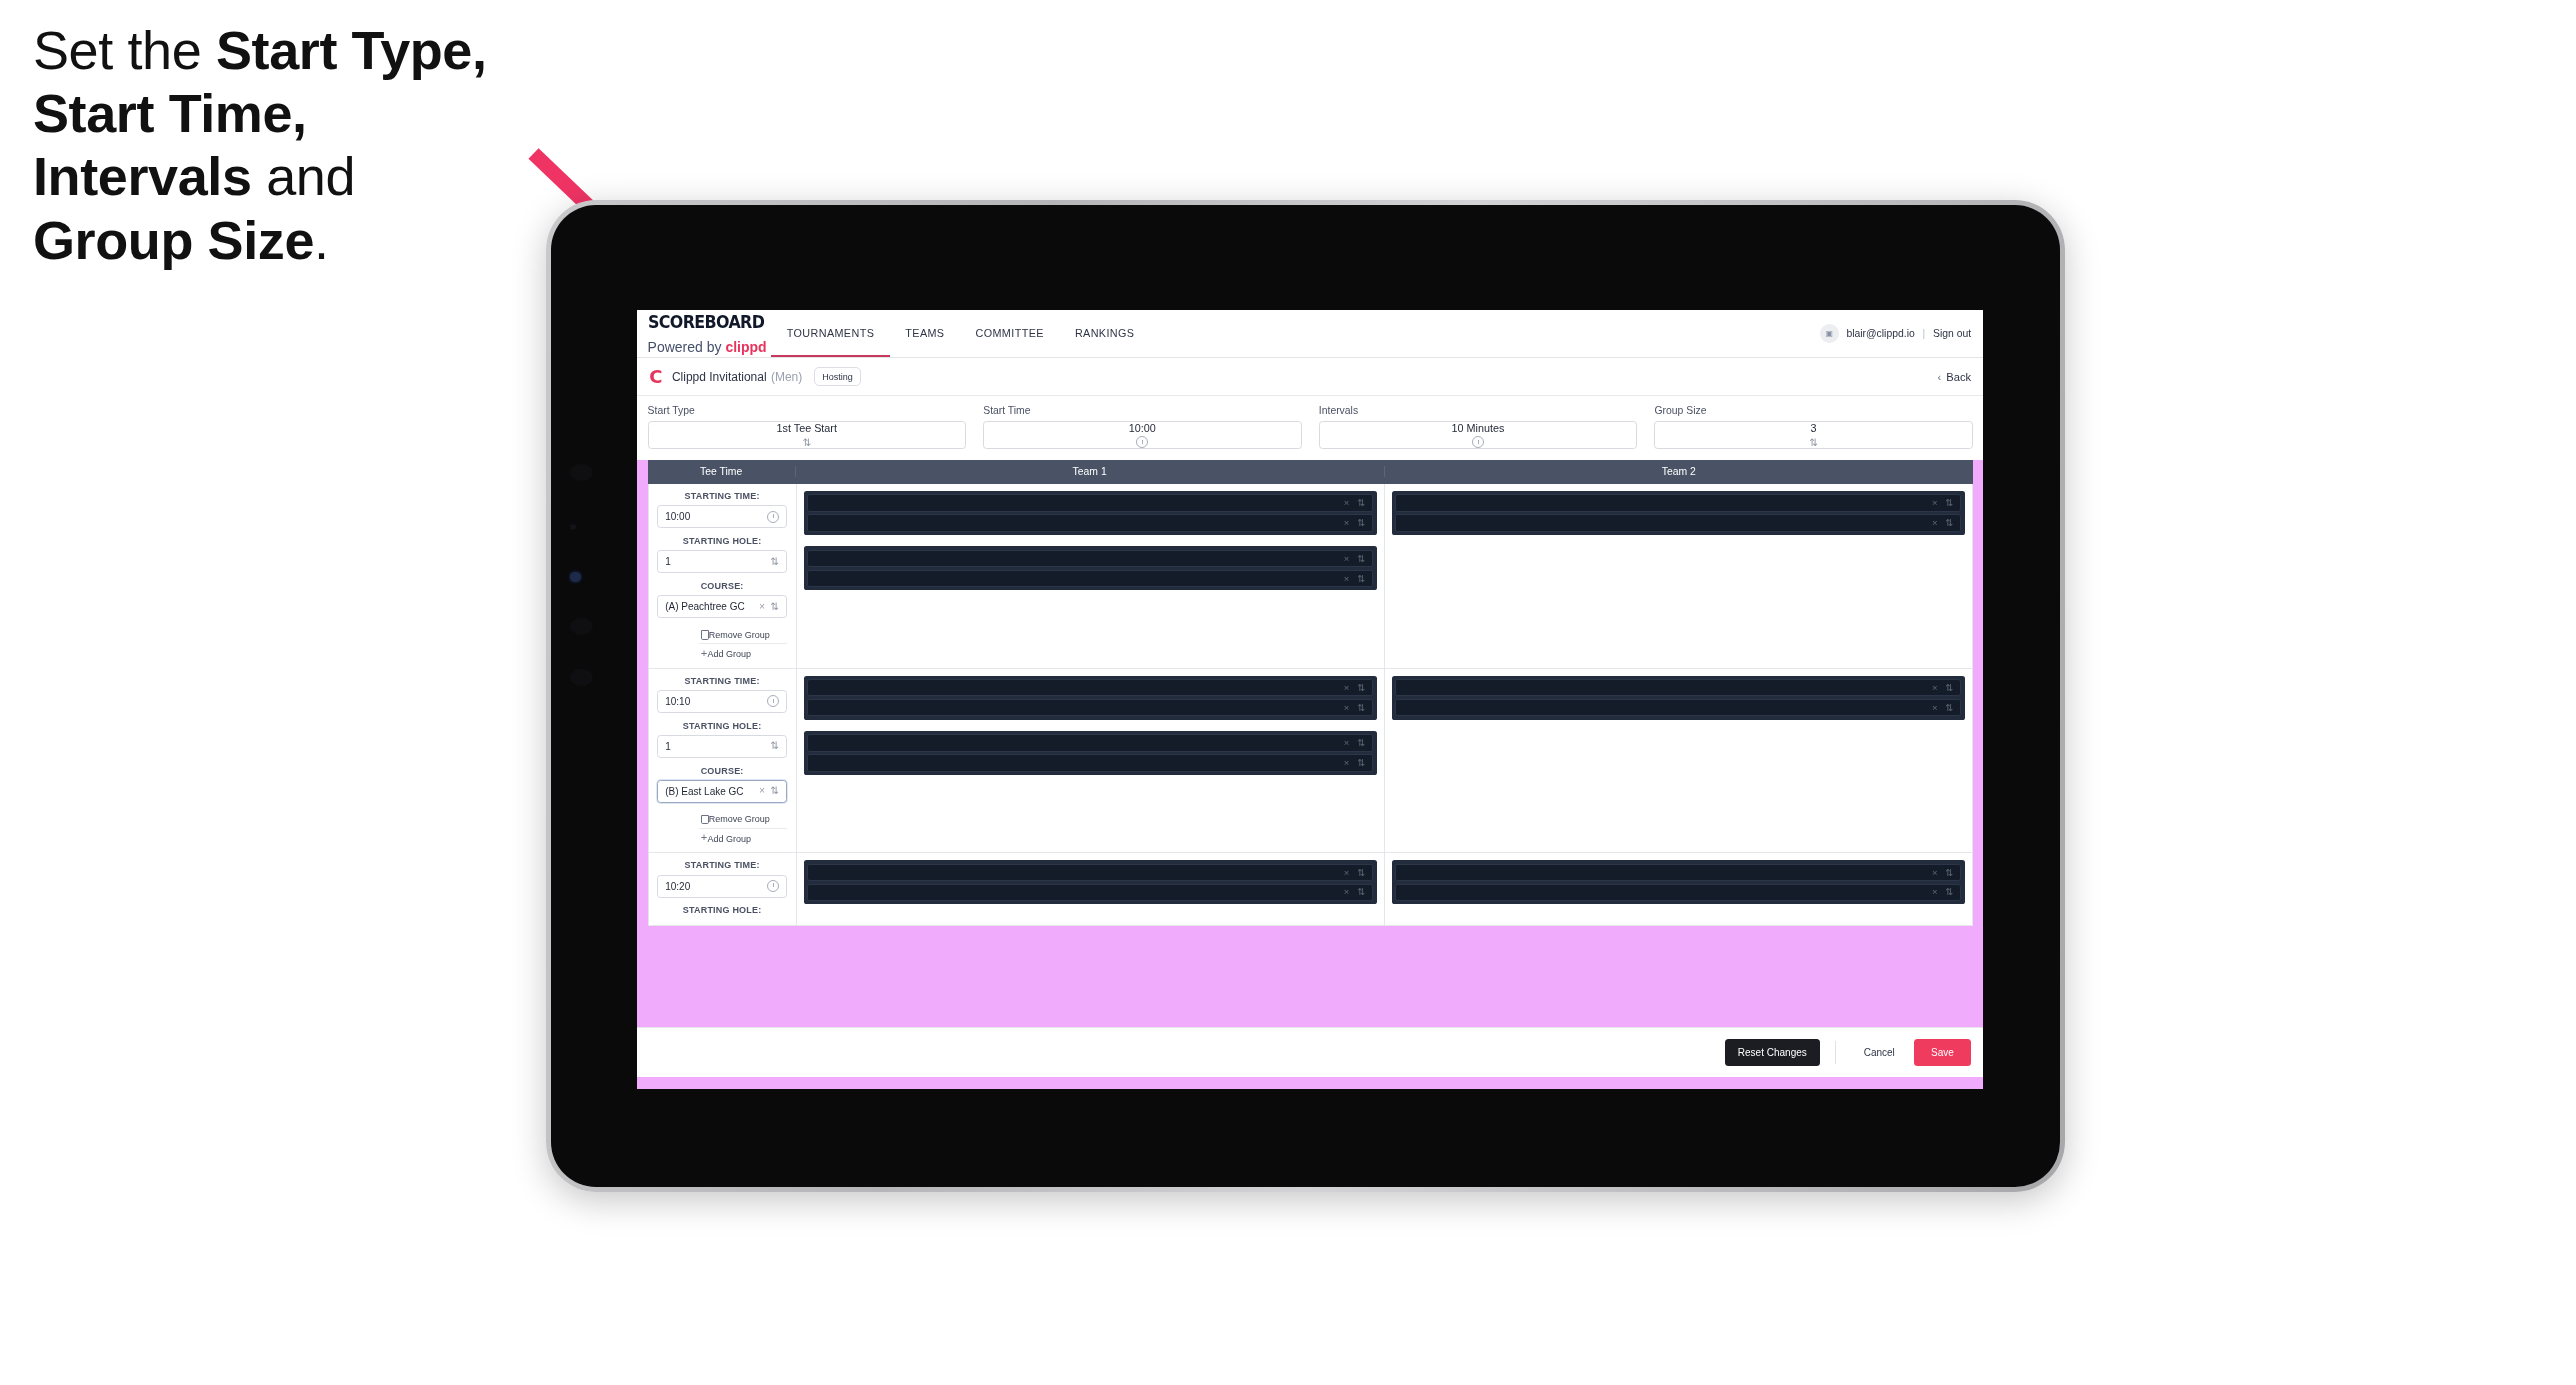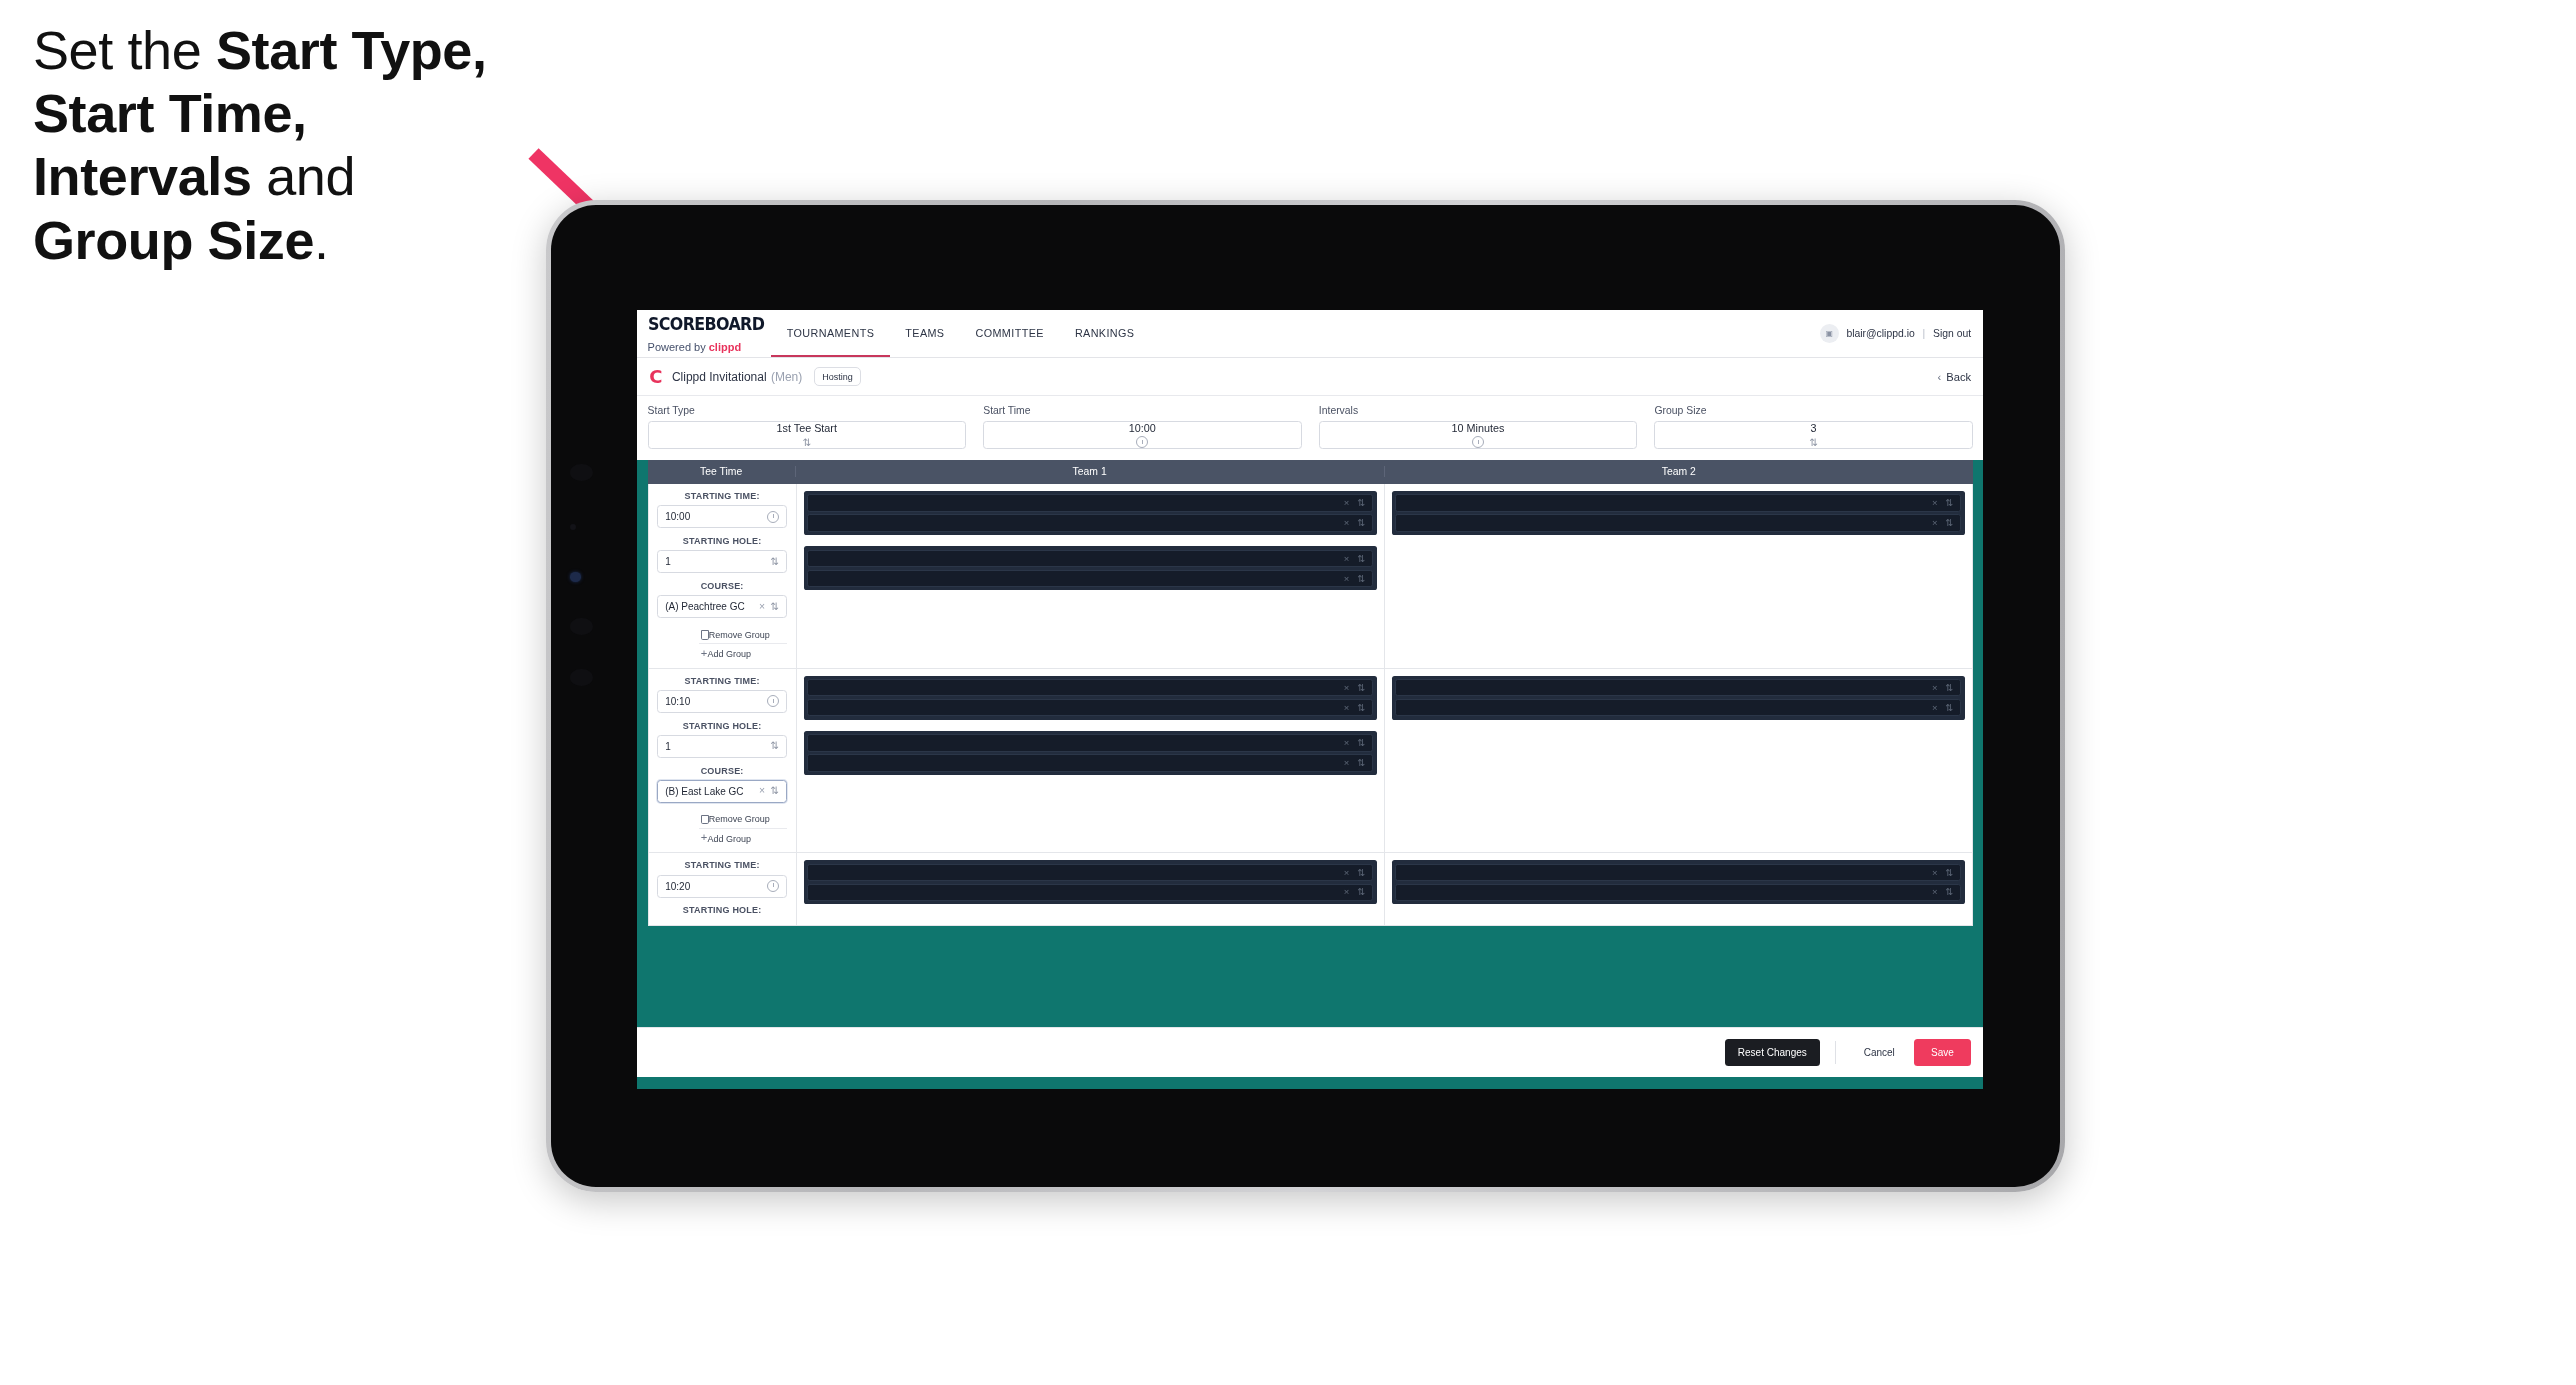--- a/index.html
+++ b/index.html
@@ -56,21 +56,21 @@
   .s2 { top: 319px; width: 6px;  height: 6px; background:#131318; }
   .s3 { top: 367px; width: 11.2px; height: 9.5px; background:#1d2a4a; box-shadow:0 0 3.5px #1b2d57; }
   .s4 { top: 413px; width: 22.4px; height: 17.3px; }
   .s5 { top: 464px; width: 22.4px; height: 17.3px; }
 
   
   .viewport {
     position: absolute;
     left: 86px; top: 105px;
     width: 1346px; height: 779px;
-    background: #0f766e;
+    background: #f0abfc;
     overflow: hidden;
   }
 
   
   .topnav {
     height: 48px;
     display: flex; align-items: stretch;
     border-bottom: 0.9px solid #e3e4e8;
     background: #fff;
   }
@@ -81,21 +81,21 @@
   }
   .logo-main {
     font-family: "DejaVu Sans", sans-serif;
     font-weight: 700;
     font-size: 17.3px;
     letter-spacing: -0.7px;
     color: #10182a;
     transform: scaleX(.92);
     transform-origin: left center;
   }
-  .logo-sub { font-size: 11px; color: #45506b; margin-top: 7px; }
+  .logo-sub { font-size: 14px; color: #45506b; margin-top: 7px; }
   .logo-sub .brand { color: #e8335c; font-weight: 600; }
 
   .navtabs { display: flex; align-items: stretch; }
   .navtab {
     display: flex; align-items: center;
     padding: 0 15.5px;
     font-size: 10.8px;
     letter-spacing: 0.4px;
     color: #2d3445;
     border-bottom: 2.6px solid transparent;

